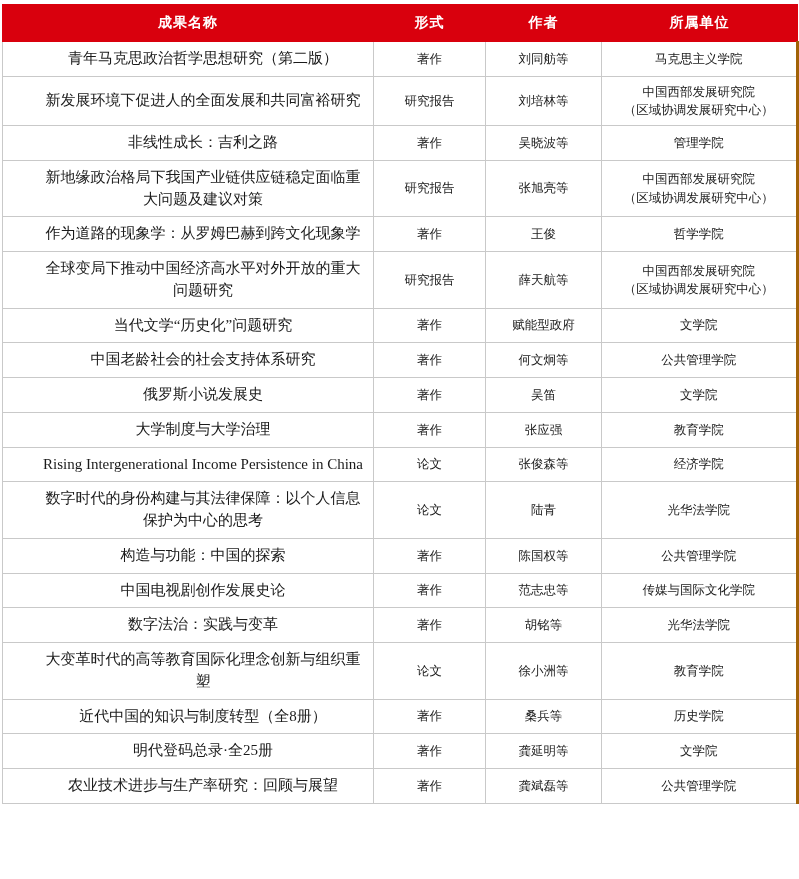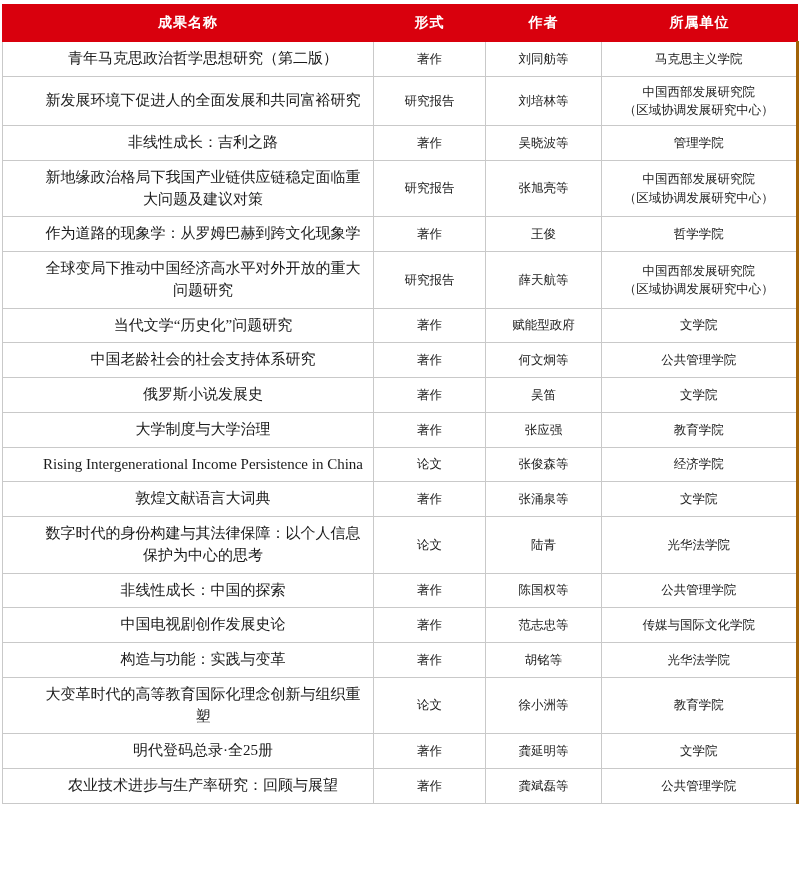--- a/index.html
+++ b/index.html
@@ -160,54 +160,54 @@
           <td>张应强</td>
           <td>教育学院</td>
         </tr>
         <tr>
           <td class="title">Rising Intergenerational Income Persistence in China</td>
           <td>论文</td>
           <td>张俊森等</td>
           <td>经济学院</td>
         </tr>
         <tr>
-          <td class="title">敦煌文献语言大词典</td>
-          <td>著作</td>
-          <td>张涌泉等</td>
-          <td>文学院</td>
-        </tr>
-        <tr>
           <td class="title">数字时代的身份构建与其法律保障：以个人信息保护为中心的思考</td>
           <td>论文</td>
           <td>陆青</td>
           <td>光华法学院</td>
         </tr>
         <tr>
-          <td class="title">非线性成长：中国的探索</td>
+          <td class="title">构造与功能：中国的探索</td>
           <td>著作</td>
           <td>陈国权等</td>
           <td>公共管理学院</td>
         </tr>
         <tr>
           <td class="title">中国电视剧创作发展史论</td>
           <td>著作</td>
           <td>范志忠等</td>
           <td>传媒与国际文化学院</td>
         </tr>
         <tr>
-          <td class="title">构造与功能：实践与变革</td>
+          <td class="title">数字法治：实践与变革</td>
           <td>著作</td>
           <td>胡铭等</td>
           <td>光华法学院</td>
         </tr>
         <tr>
           <td class="title">大变革时代的高等教育国际化理念创新与组织重塑</td>
           <td>论文</td>
           <td>徐小洲等</td>
           <td>教育学院</td>
+        </tr>
+        <tr>
+          <td class="title">近代中国的知识与制度转型（全8册）</td>
+          <td>著作</td>
+          <td>桑兵等</td>
+          <td>历史学院</td>
         </tr>
         <tr>
           <td class="title">明代登码总录·全25册</td>
           <td>著作</td>
           <td>龚延明等</td>
           <td>文学院</td>
         </tr>
         <tr>
           <td class="title">农业技术进步与生产率研究：回顾与展望</td>
           <td>著作</td>

